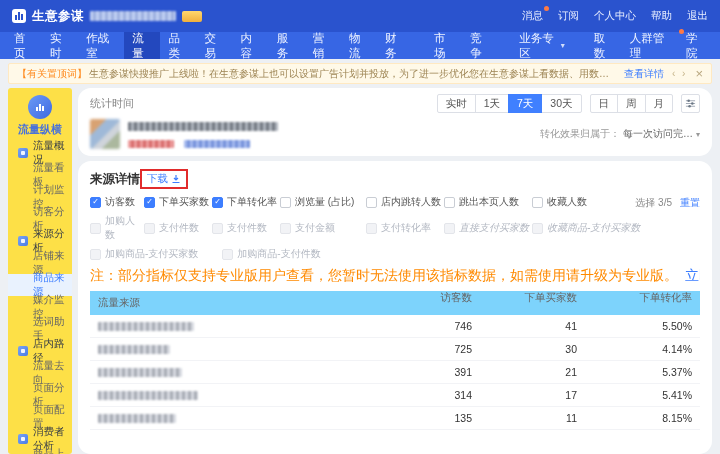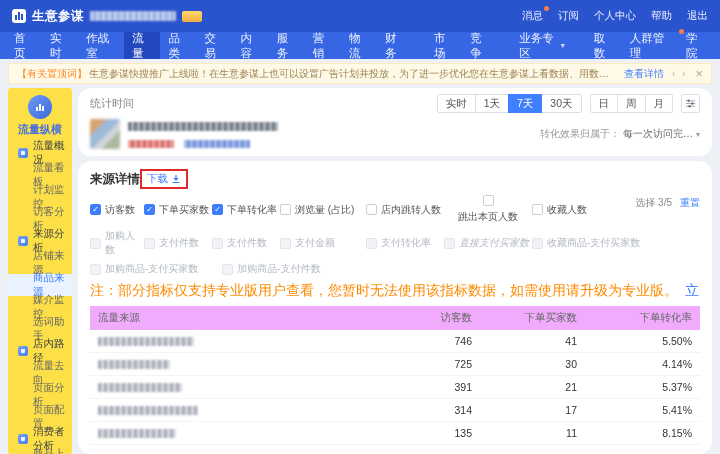--- a/index.html
+++ b/index.html
@@ -87,21 +87,21 @@
 .metric-label{font-size:10px;color:#555}
 .metric.disabled .metric-label{color:#B3B8C2}
 .m-side{position:absolute;right:0;top:1px;font-size:10px;color:#888;display:flex;gap:8px;align-items:center}
 .m-side a{color:#3D7EFF;cursor:pointer;text-decoration:none}
 
 .note{font-size:14px;color:#FF8A00;margin:1px 0 6px;flex:none;white-space:nowrap;overflow:hidden}
 .note a{color:#3D7EFF;margin-left:3px;text-decoration:none;cursor:pointer}
 
 
 .table{flex:1;min-height:0;overflow:hidden;font-size:10.5px}
-.t-head{display:flex;background:#f0abfc;height:24px;align-items:center;color:#666;padding:0 8px}
+.t-head{display:flex;background:#7dd3fc;height:24px;color:#666;padding:0 8px}
 .t-row{display:flex;height:23px;align-items:center;border-bottom:1px solid #F2F3F6;padding:0 8px;color:#333}
 .col-source{flex:1;display:flex;align-items:center;text-align:left}
 .col-num{width:90px;text-align:right}
 .col-buyers{width:105px;text-align:right}
 .col-conv{width:115px;text-align:right}
 
 
 .mosaic{display:inline-block;height:9px;border-radius:1px;filter:blur(1.1px);background-image:repeating-linear-gradient(90deg,rgba(0,0,0,.16) 0 3px,rgba(255,255,255,.28) 3px 6px),linear-gradient(#C7CCD6,#C7CCD6)}
 .mosaic.dark{background-image:repeating-linear-gradient(90deg,rgba(0,0,0,.25) 0 3px,rgba(255,255,255,.2) 3px 6px),linear-gradient(#9AA1AD,#9AA1AD)}
 .mosaic.red{background-image:repeating-linear-gradient(90deg,rgba(255,255,255,.3) 0 3px,rgba(0,0,0,.06) 3px 6px),linear-gradient(#E57373,#E57373);width:46px;height:8px}
@@ -307,21 +307,21 @@
                   <span class="metric-label">下单转化率</span>
                 </label>
                 <label class="metric" style="width: 86px;">
                   <span class="cb"></span>
                   <span class="metric-label">浏览量 (占比)</span>
                 </label>
                 <label class="metric" style="width: 78px;">
                   <span class="cb"></span>
                   <span class="metric-label">店内跳转人数</span>
                 </label>
-                <label class="metric" style="width: 88px; flex-direction: column;">
+                <label class="metric" style="width: 88px;">
                   <span class="cb"></span>
                   <span class="metric-label">跳出本页人数</span>
                 </label>
                 <label class="metric" style="margin-right: 24px;">
                   <span class="cb"></span>
                   <span class="metric-label">收藏人数</span>
                 </label>
               </div>
               <div class="metric-row">
                 <label class="metric disabled" style="width: 54px;">
@@ -341,21 +341,21 @@
                   <span class="metric-label">支付金额</span>
                 </label>
                 <label class="metric disabled" style="width: 78px;">
                   <span class="cb off"></span>
                   <span class="metric-label">支付转化率</span>
                 </label>
                 <label class="metric disabled" style="width: 88px; font-style: italic;">
                   <span class="cb off"></span>
                   <span class="metric-label">直接支付买家数</span>
                 </label>
-                <label class="metric disabled" style="margin-right: 20px;">
+                <label class="metric disabled" style="margin-right: 20px; font-style: italic;">
                   <span class="cb off"></span>
                   <span class="metric-label">收藏商品-支付买家数</span>
                 </label>
               </div>
               <div class="metric-row">
                 <label class="metric disabled" style="margin-right: 24px;">
                   <span class="cb off"></span>
                   <span class="metric-label">加购商品-支付买家数</span>
                 </label>
                 <label class="metric disabled" style="margin-right: 24px;">

